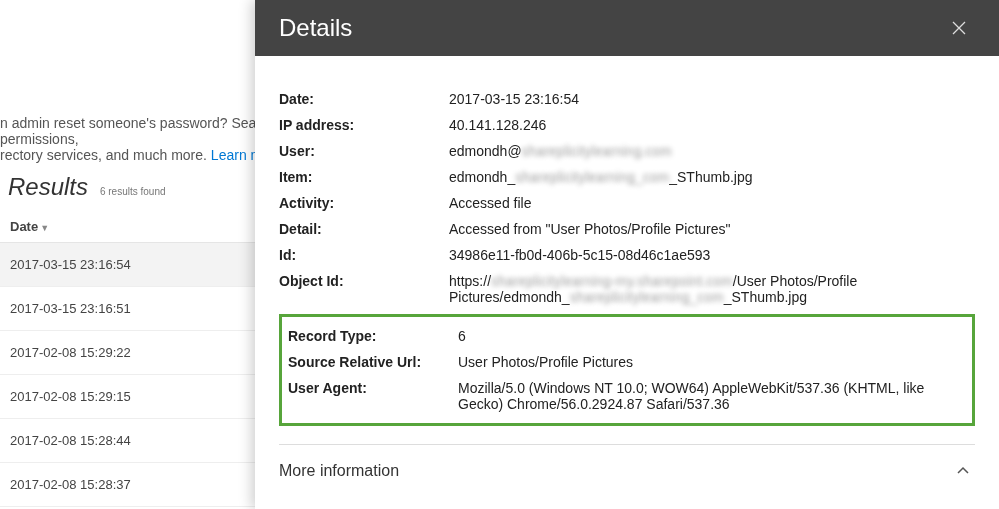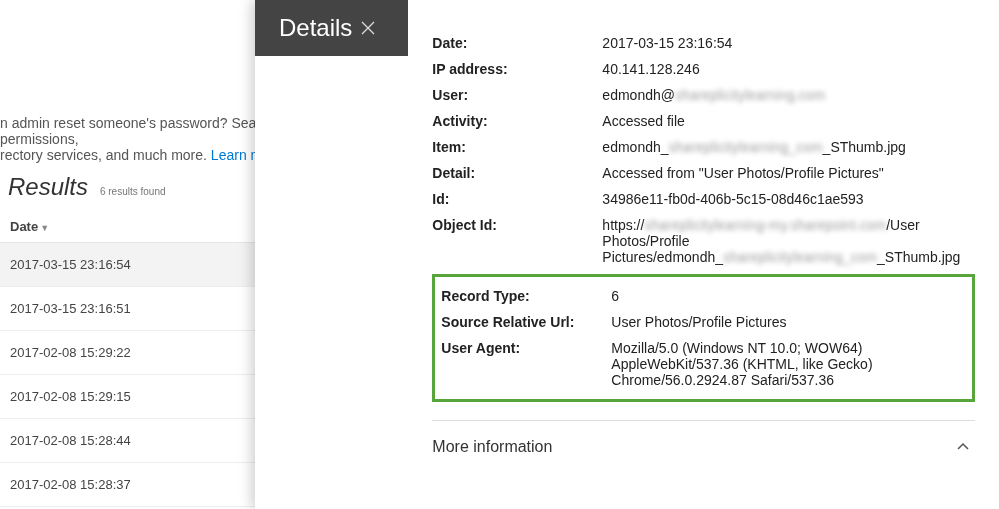--- a/index.html
+++ b/index.html
@@ -48,21 +48,21 @@
   }
   .bg tr.selected td { background: #f3f3f3; }
   .bg .blur { color: transparent; text-shadow: 0 0 6px #888; }
 
   
   .panel {
     position: absolute;
     left: 255px; top: 0; right: 0; height: 509px;
     background: #fff;
     box-shadow: -4px 0 12px rgba(0,0,0,0.18);
-    display: flex; flex-direction: row;
+    display: flex; flex-direction: column;
   }
   .panel-header {
     background: #444; color: #fff;
     height: 56px; display: flex; align-items: center;
     padding: 0 24px;
   }
   .panel-header .title {
     font-size: 24px; font-weight: 300; flex: 1;
   }
   .panel-header .close {
@@ -185,26 +185,26 @@
         </div>
         <div class="kv-row">
           <div class="k">IP address:</div>
           <div class="v">40.141.128.246</div>
         </div>
         <div class="kv-row">
           <div class="k">User:</div>
           <div class="v"><span>edmondh@</span><span class="blurseg">shareplicitylearning.com</span></div>
         </div>
         <div class="kv-row">
+          <div class="k">Item:</div>
+          <div class="v"><span>edmondh_</span><span class="blurseg">shareplicitylearning_com</span><span>_SThumb.jpg</span></div>
+        </div>
+        <div class="kv-row">
           <div class="k">Activity:</div>
           <div class="v">Accessed file</div>
-        </div>
-        <div class="kv-row">
-          <div class="k">Item:</div>
-          <div class="v"><span>edmondh_</span><span class="blurseg">shareplicitylearning_com</span><span>_SThumb.jpg</span></div>
         </div>
         <div class="kv-row">
           <div class="k">Detail:</div>
           <div class="v">Accessed from "User Photos/Profile Pictures"</div>
         </div>
         <div class="kv-row">
           <div class="k">Id:</div>
           <div class="v">34986e11-fb0d-406b-5c15-08d46c1ae593</div>
         </div>
         <div class="kv-row">

